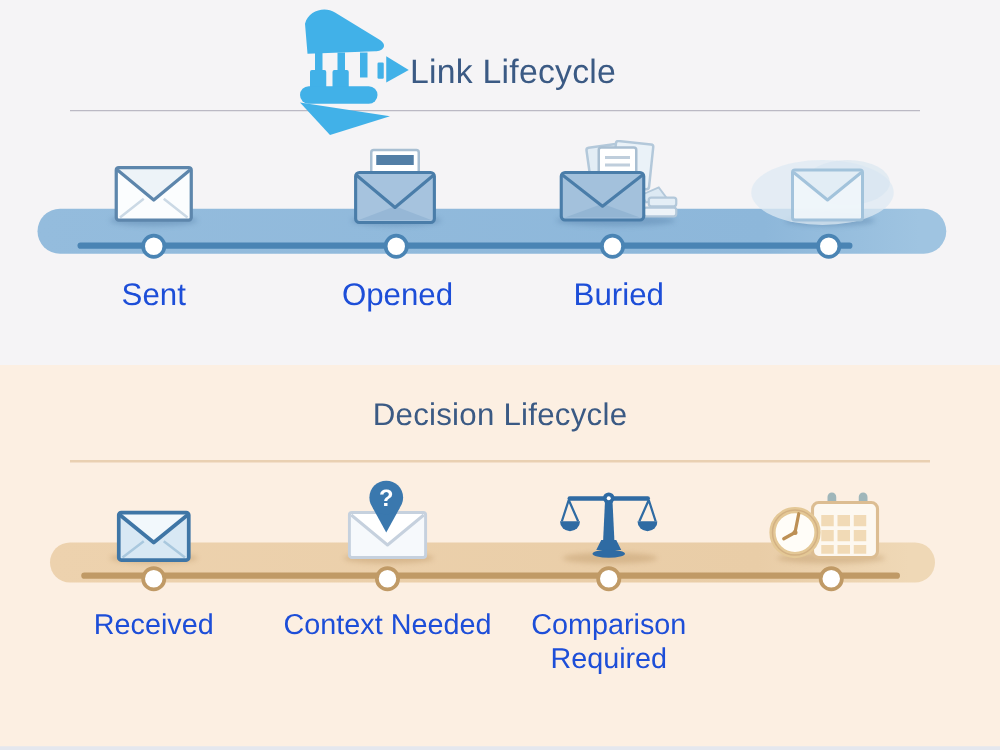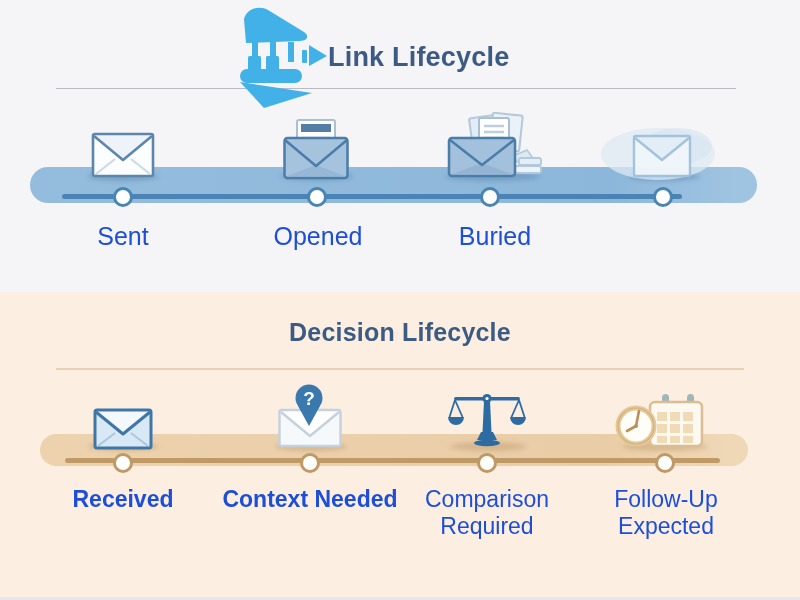--- a/index.html
+++ b/index.html
@@ -6,21 +6,21 @@
   html,body { width:800px; height:600px; overflow:hidden; }
   body { font-family:"Liberation Sans", sans-serif; }
   .canvas { position:relative; width:800px; height:600px; overflow:hidden; }
 
   .panel { position:relative; width:800px; }
   .panel.top { height:292px; background:#f5f4f6; }
   .panel.bottom { height:361px; background:#fcefe2; }
 
   .logo { position:absolute; left:228px; top:4px; width:100px; height:106px; z-index:5; }
 
-  .title { position:absolute; color:#3b5a84; font-weight:700; letter-spacing:0.2px; }
+  .title { position:absolute; color:#3b5a84; font-weight:400; letter-spacing:0.2px; }
   .title-top { left:328px; top:42px; font-size:27px; }
   .title-bottom { left:50%; transform:translateX(-50%); top:26px; font-size:25px; }
 
   .divider { position:absolute; }
   .div-top { left:56px; top:88px; width:680px; height:1px; background:#a7a6b3; opacity:0.75; }
   .div-bottom { left:56px; top:76px; width:688px; height:2px; background:#e9d0b2; }
 
   .bar { position:absolute; z-index:1; }
   .bar-top { left:30px; top:167px; width:727px; height:36px; border-radius:18px;
              background:linear-gradient(90deg,#94bcdd 0%,#8db7da 80%,#9fc4e1 97%); }
@@ -49,21 +49,21 @@
 
   .icon-shadow { position:absolute; z-index:2; border-radius:50%; filter:blur(2px); }
   .sh-top { background:rgba(62,107,150,0.30); height:9px; top:172px; }
   .sh-bottom { background:rgba(165,122,70,0.28); height:9px; top:150px; }
   .sh1{left:88px;width:70px} .sh2{left:281px;width:72px} .sh3{left:445px;width:95px} .sh4{left:628px;width:72px}
   .sb1{left:88px;width:70px} .sb2{left:275px;width:72px} .sb3{left:450px;width:76px} .sb4{left:622px;width:86px}
 
   .lbl { position:absolute; transform:translateX(-50%); color:#1d4ed8; text-align:center; z-index:4; }
   .lbl-top { top:222px; font-size:25px; white-space:nowrap; }
   .lbl-bottom { top:194px; font-size:23px; line-height:1.17; }
-  .one-line { white-space:nowrap;font-weight:bold; }
+  .one-line { white-space:nowrap; }
   .two-line { width:150px; white-space:normal; }
   .tl1{left:123px} .tl2{left:318px} .tl3{left:495px} .tl4{left:664px}
   .bl1{left:123px} .bl2{left:310px} .bl3{left:487px} .bl4{left:666px}
 
   .footer-strip { position:absolute; left:0; bottom:0; width:800px; height:3px; background:#e4e7ee; z-index:6; }
 </style>
 </head>
 <body>
 
 <div class="canvas">
@@ -233,17 +233,16 @@
     </div>
 
     <div class="node node-bottom bn1"></div>
     <div class="node node-bottom bn2"></div>
     <div class="node node-bottom bn3"></div>
     <div class="node node-bottom bn4"></div>
 
     <div class="lbl lbl-bottom one-line bl1">Received</div>
     <div class="lbl lbl-bottom two-line bl3">Comparison Required</div>
     <div class="lbl lbl-bottom one-line bl2">Context Needed</div>
-    <div class="lbl lbl-bottom two-line bl4">Follow-Up Expected</div>
   </section>
 
   <div class="footer-strip"></div>
 </div>
 
 </body></html>

